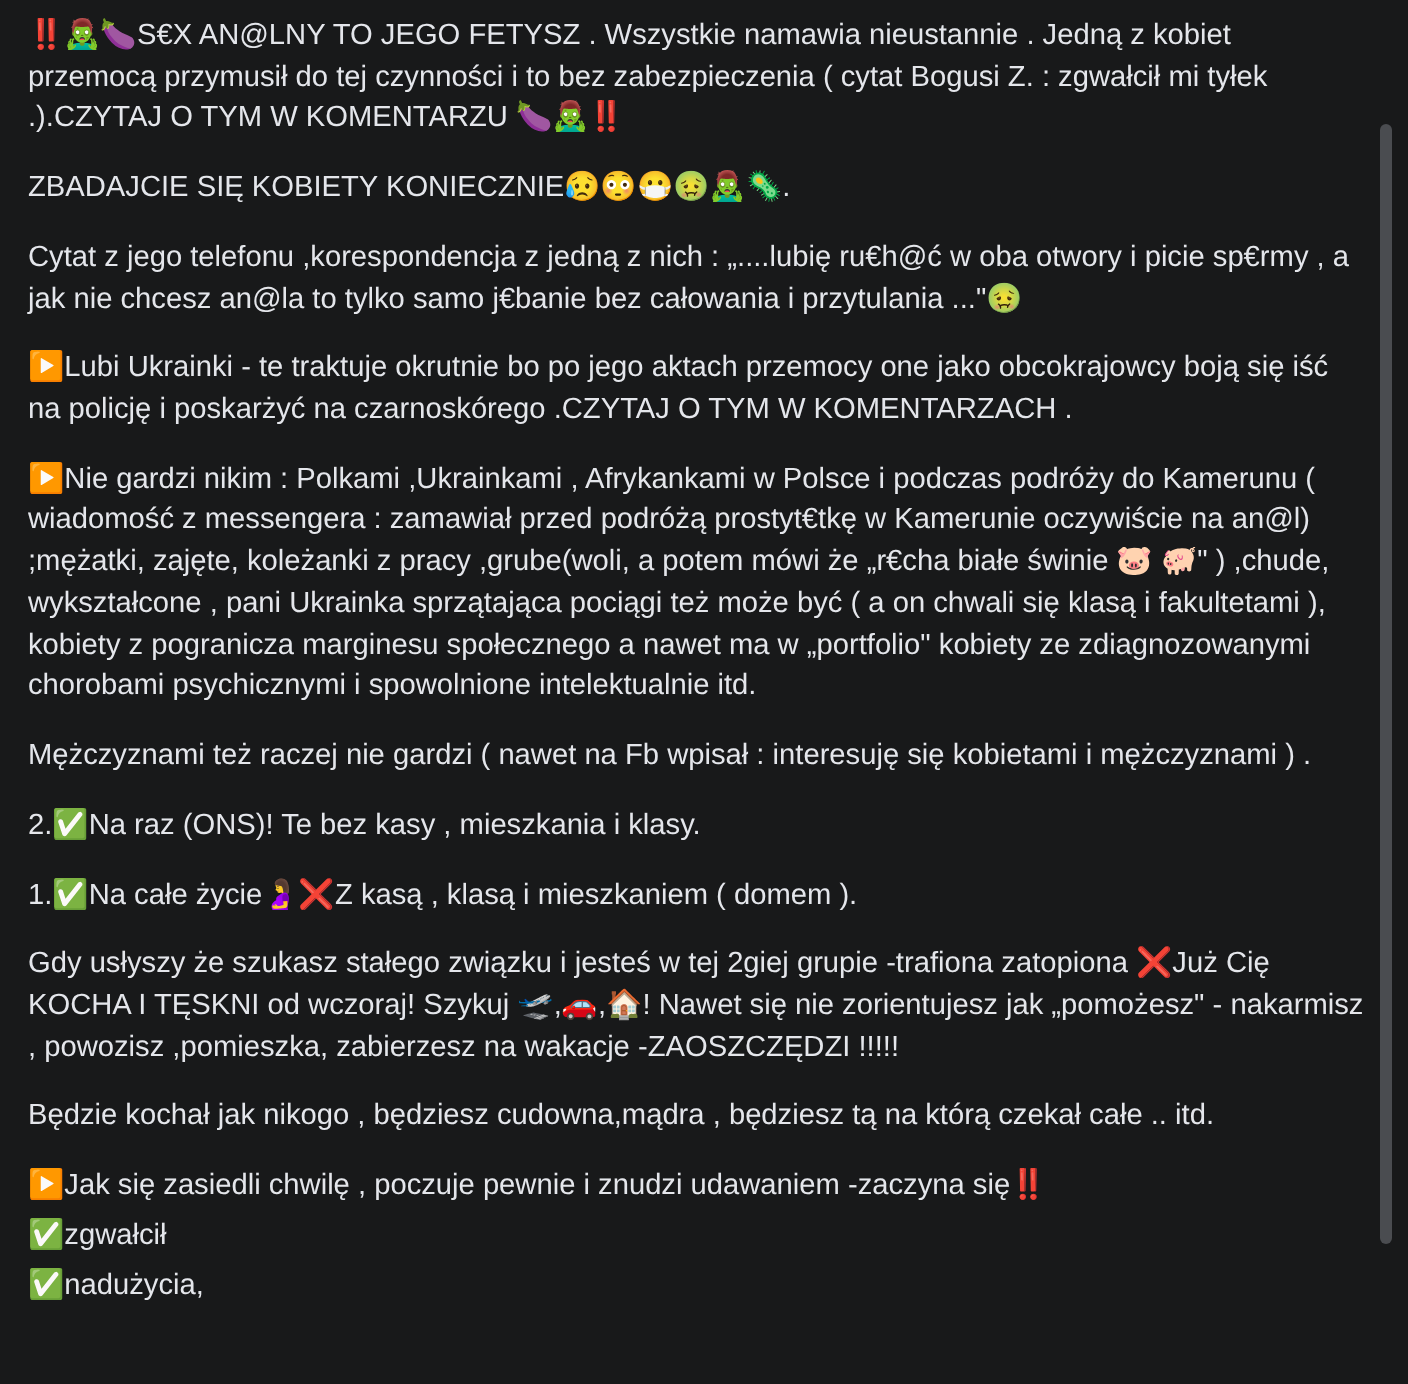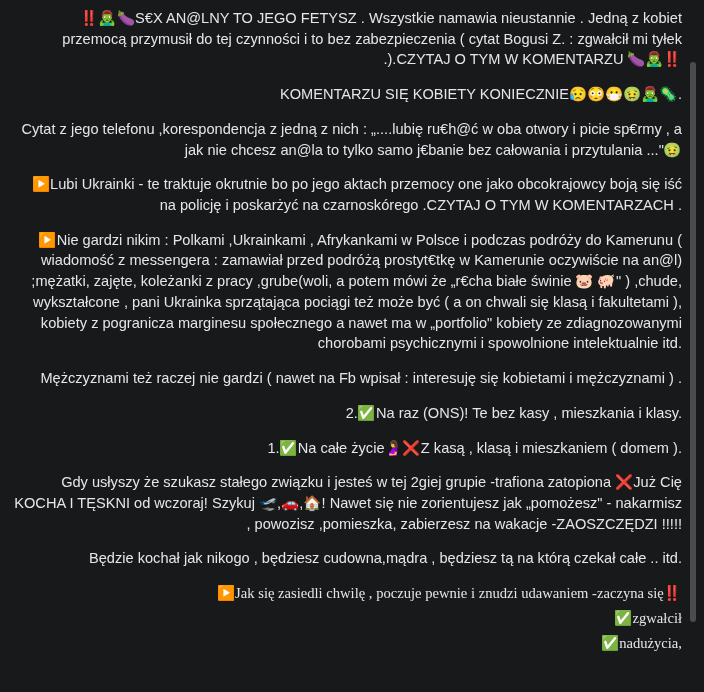--- a/index.html
+++ b/index.html
@@ -19,25 +19,23 @@
     width: 704px;
     height: 692px;
     box-sizing: border-box;
     padding: 8px 22px 0 14px;
     font-size: 14.6px;
     line-height: 1.42;
     overflow: hidden;
   }
   .para {
     margin: 0 0 14px 0;
-    text-align: right;
   }
   .para.tight {
     margin: 0 0 4px 0;
-    font-family: Liberation Serif, serif;
   }
   .scrollbar {
     position: absolute;
     top: 62px;
     right: 4px;
     width: 6px;
     height: 560px;
     background: #4a4c50;
     border-radius: 3px;
   }
@@ -49,21 +47,21 @@
     height: 692px;
     background: transparent;
   }
 </style>
 </head>
 <body>
 
 <div id="post">
 
   <p class="para">‼️🧟‍♂️🍆S€X AN@LNY TO JEGO FETYSZ . Wszystkie namawia nieustannie . Jedną z kobiet przemocą przymusił do tej czynności i to bez zabezpieczenia ( cytat Bogusi Z. : zgwałcił mi tyłek .).CZYTAJ O TYM W KOMENTARZU 🍆🧟‍♂️‼️</p>
-  <p class="para">KOMENTARZU SIĘ  KOBIETY KONIECZNIE😥😳😷🤢🧟‍♂️🦠.</p>
+  <p class="para">ZBADAJCIE SIĘ  KOBIETY KONIECZNIE😥😳😷🤢🧟‍♂️🦠.</p>
   <p class="para">Cytat z jego telefonu ,korespondencja z jedną z nich : „....lubię  ru€h@ć  w oba otwory i picie  sp€rmy  , a jak nie chcesz an@la to tylko samo j€banie bez całowania i przytulania ..."🤢</p>
   <p class="para">▶️Lubi Ukrainki - te traktuje okrutnie bo po jego aktach przemocy one jako obcokrajowcy boją się iść na policję i poskarżyć na czarnoskórego .CZYTAJ O TYM W KOMENTARZACH .</p>
   <p class="para">▶️Nie gardzi nikim : Polkami ,Ukrainkami , Afrykankami w Polsce i podczas podróży do Kamerunu ( wiadomość z messengera : zamawiał przed podróżą prostyt€tkę w Kamerunie oczywiście na an@l) ;mężatki, zajęte, koleżanki z pracy ,grube(woli, a potem mówi że „r€cha białe świnie 🐷 🐖" ) ,chude, wykształcone , pani Ukrainka sprzątająca pociągi też może być ( a on chwali się klasą i fakultetami ), kobiety z pogranicza marginesu społecznego a nawet ma w „portfolio" kobiety ze zdiagnozowanymi chorobami psychicznymi i spowolnione intelektualnie itd.</p>
   <p class="para">Mężczyznami też raczej nie gardzi ( nawet na Fb wpisał : interesuję się kobietami i mężczyznami ) .</p>
   <p class="para">2.✅Na raz (ONS)! Te bez kasy , mieszkania i klasy.</p>
   <p class="para">1.✅Na całe życie🤰❌Z kasą , klasą i mieszkaniem ( domem ).</p>
   <p class="para">Gdy usłyszy że szukasz stałego związku i jesteś w tej 2giej grupie -trafiona zatopiona ❌Już Cię KOCHA I TĘSKNI od wczoraj! Szykuj 🛫,🚗,🏠! Nawet się nie zorientujesz jak „pomożesz" - nakarmisz , powozisz ,pomieszka, zabierzesz na wakacje -ZAOSZCZĘDZI !!!!!</p>
   <p class="para">Będzie kochał jak nikogo , będziesz cudowna,mądra , będziesz tą na którą czekał całe .. itd.</p>
   <p class="para tight">▶️Jak się zasiedli chwilę , poczuje pewnie i znudzi udawaniem -zaczyna się‼️</p>
 

